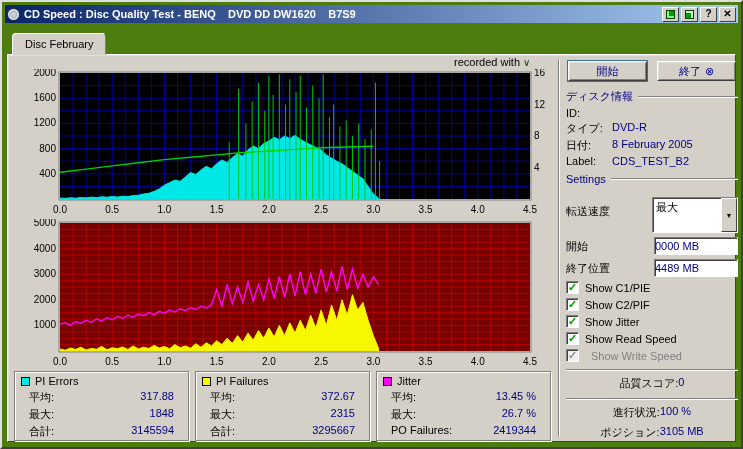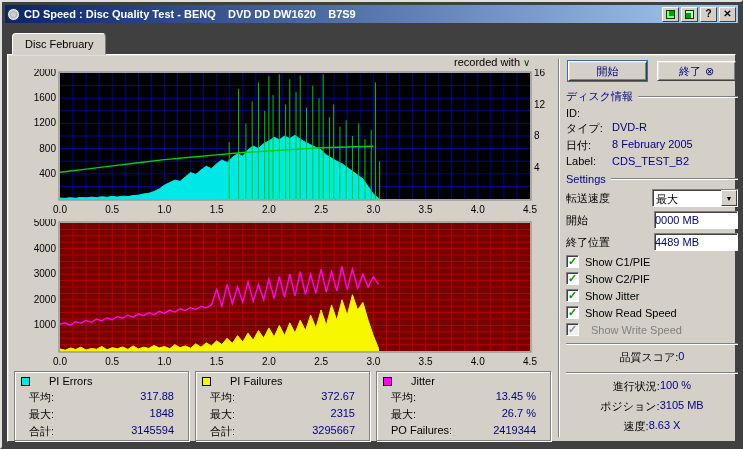--- a/index.html
+++ b/index.html
@@ -1,18 +1,18 @@
 <!DOCTYPE html>
 <html><head>
 <meta charset="utf-8">
 <style>
   html,body{margin:0;padding:0;background:#ffffff;}
   *{box-sizing:border-box;}
   .win{
-    position:relative;width:743px;height:449px;background:#404040;
+    position:relative;width:743px;height:449px;background:#4d7c0f;
     border:2px solid;border-color:#dfdfdf #404040 #404040 #dfdfdf;
     font-family:"Liberation Sans",sans-serif;font-size:11px;color:#000;
     overflow:hidden;
   }
   
   .titlebar{
     position:absolute;left:3px;top:3px;right:3px;height:18px;
     background:linear-gradient(90deg,#0a246a,#a6caf0);
     display:flex;align-items:center;padding:0 2px;color:#fff;
   }
@@ -45,21 +45,21 @@
   
   .recorded{position:absolute;top:1px;left:446px;font-size:11px;color:#000;}
   .rec-arrow{color:#004000;font-size:10px;}
   #chart-top{position:absolute;left:2px;top:14px;}
   #chart-bot{position:absolute;left:2px;top:164px;}
   
   .stats{position:absolute;left:6px;top:316px;display:flex;gap:6px;}
   .statbox{width:175px;height:70px;background:#d4d0c8;
     border:1px solid #808080;box-shadow:1px 1px 0 #ffffff, inset 1px 1px 0 #ffffff;
     padding:3px 6px 2px 6px;}
-  .stat-title{display:flex;align-items:center;gap:19px;margin-bottom:2px;}
+  .stat-title{display:flex;align-items:center;gap:5px;margin-bottom:2px;}
   .swatch{width:9px;height:9px;border:1px solid #000;flex:0 0 auto;}
   .sw-pie{background:#00e7e7;} .sw-pif{background:#f7f700;} .sw-jit{background:#ff00ff;}
   .stat-row{display:flex;justify-content:space-between;padding:1px 8px 1px 8px;}
   .stat-row .val{color:#000080;}
   
   .vsep{position:absolute;left:550px;top:4px;bottom:4px;width:2px;
     border-left:1px solid #808080;border-right:1px solid #fff;}
   .rcol{position:absolute;left:558px;top:4px;width:172px;}
   .btnrow{display:flex;gap:10px;margin:2px 2px 8px 2px;}
   .btn{flex:1;height:20px;background:#d4d0c8;color:#000080;font-size:11px;
@@ -69,23 +69,23 @@
     font-family:"Liberation Sans",sans-serif;}
   .btn-start{box-shadow:inset 1px 1px 0 #dfdfdf, inset -1px -1px 0 #808080, 0 0 0 1px #3a6ea5;}
   .exit-ic{font-size:11px;color:#000080;}
   .sechdr{display:flex;align-items:center;color:#000080;margin:6px 0 3px 0;}
   .sechdr .hline{flex:1;margin-left:5px;}
   .hline{height:2px;border-top:1px solid #808080;border-bottom:1px solid #fff;}
   .irow{display:flex;margin:2px 0;}
   .ilabel{width:46px;flex:0 0 auto;}
   .ival{color:#000080;white-space:nowrap;}
   .srow{display:flex;align-items:center;justify-content:space-between;margin:4px 0;}
-  .combo{width:86px;height:18px;background:#fff;display:flex;
+  .combo{width:86px;height:36px;background:#fff;display:flex;
     border:1px solid;border-color:#808080 #fff #fff #808080;
-    box-shadow:inset 1px 1px 0 #404040;}
+    box-shadow:inset 1px 1px 0 #404040;margin-top:8px;}
   .combo-text{flex:1;padding:2px 3px;color:#000;}
   .combo-btn{width:16px;background:#d4d0c8;color:#000;
     border:1px solid;border-color:#fff #404040 #404040 #fff;
     display:flex;align-items:center;justify-content:center;font-size:7px;cursor:pointer;}
   .field{width:84px;height:18px;background:#fff;color:#000080;padding:2px 0;
     border:1px solid;border-color:#808080 #fff #fff #808080;
     box-shadow:inset 1px 1px 0 #404040;}
   .cbrow{display:flex;align-items:center;gap:6px;margin:4px 0;}
   .cbrow.dis .cbl{color:#808080;margin-left:6px;}
   .cbx{width:13px;height:13px;background:#fff;flex:0 0 auto;

